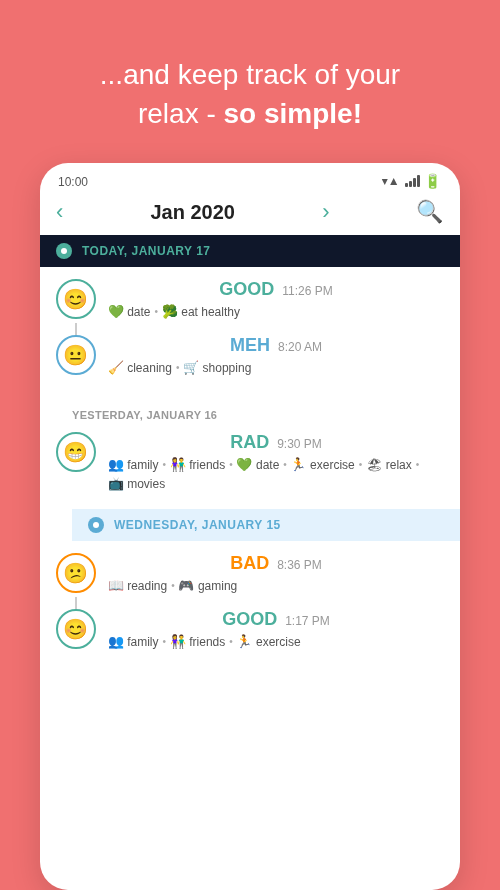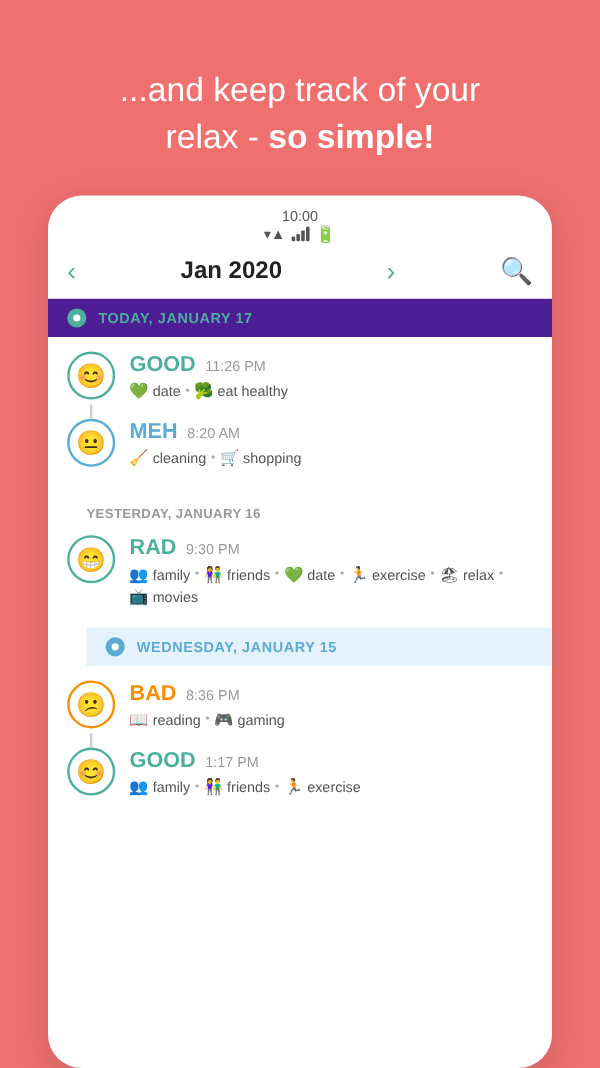--- a/index.html
+++ b/index.html
@@ -39,25 +39,24 @@
       margin-top: 30px;
       padding: 0;
       overflow: hidden;
       box-shadow: 0 8px 30px rgba(0,0,0,0.15);
       flex: 1;
     }
 
     .status-bar {
       display: flex;
       justify-content: space-between;
-      align-items: center;
+      align-items: flex-end;
       padding: 10px 18px 5px;
       font-size: 12px;
       color: #555;
-      flex-direction: column;
     }
     .status-icons {
       display: flex;
       gap: 5px;
       align-items: center;
     }
 
     .nav-header {
       display: flex;
       align-items: center;
@@ -87,21 +86,21 @@
 
     .day-header {
       display: flex;
       align-items: center;
       padding: 8px 16px;
       font-size: 12px;
       font-weight: 700;
       letter-spacing: 0.5px;
     }
     .day-header.today {
-      background-color: #4c1d95;
+      background-color: #0f172a;
       color: #4CAF9C;
     }
     .day-header.wednesday {
       background-color: #E3F2FD;
       color: #5BABD4;
       margin-left: 32px;
     }
     .day-header-dot {
       width: 16px;
       height: 16px;
@@ -160,20 +159,21 @@
     .emoji-circle.good { border-color: #4CAF9C; color: #4CAF9C; }
     .emoji-circle.meh { border-color: #5BABD4; color: #5BABD4; }
     .emoji-circle.rad { border-color: #4CAF9C; color: #4CAF9C; }
     .emoji-circle.bad { border-color: #FF8C00; color: #FF8C00; }
 
     .entry-content { flex: 1; }
     .entry-title-row {
       display: flex;
       align-items: baseline;
       gap: 8px;
+      justify-content: center;
     }
     .entry-mood {
       font-size: 18px;
       font-weight: 700;
     }
     .entry-mood.good { color: #4CAF9C; }
     .entry-mood.meh { color: #5BABD4; }
     .entry-mood.rad { color: #4CAF9C; }
     .entry-mood.bad { color: #FF8C00; }
 

